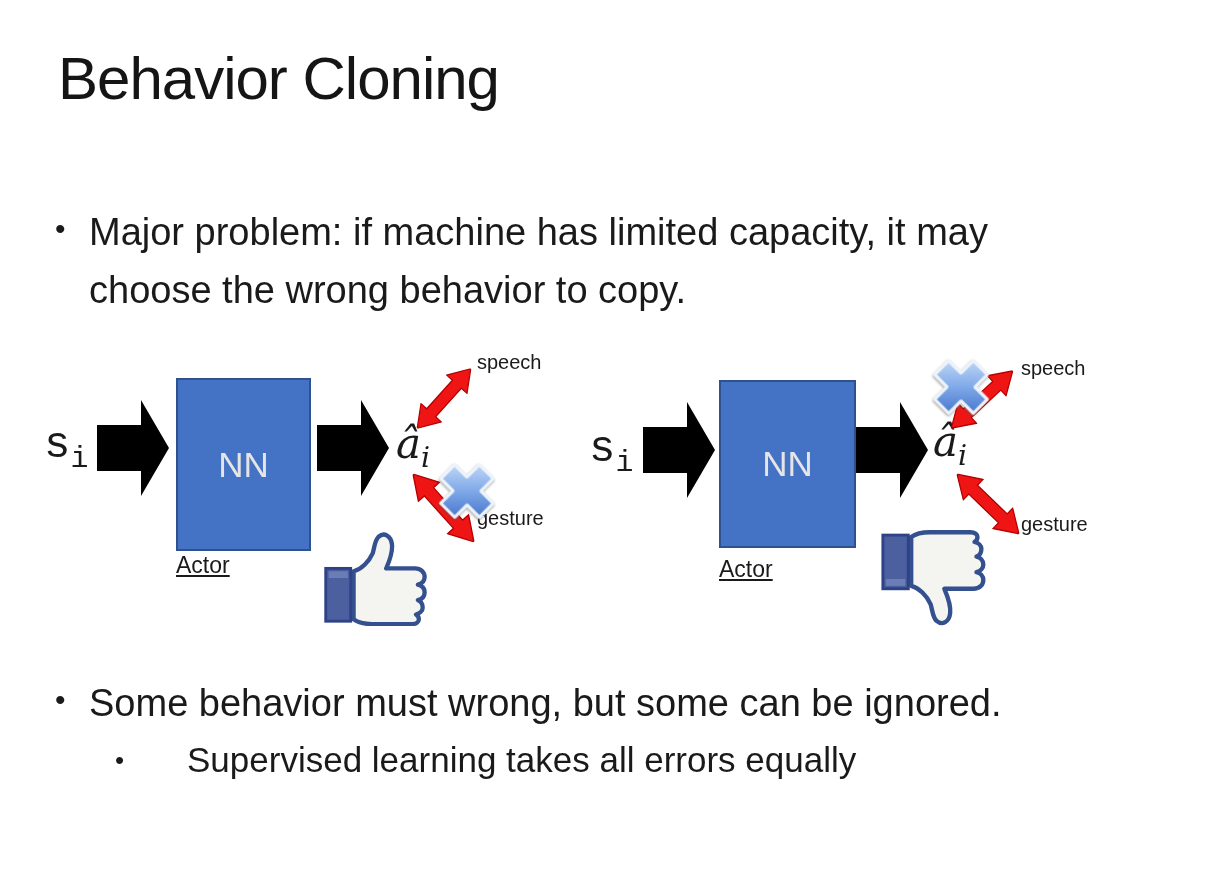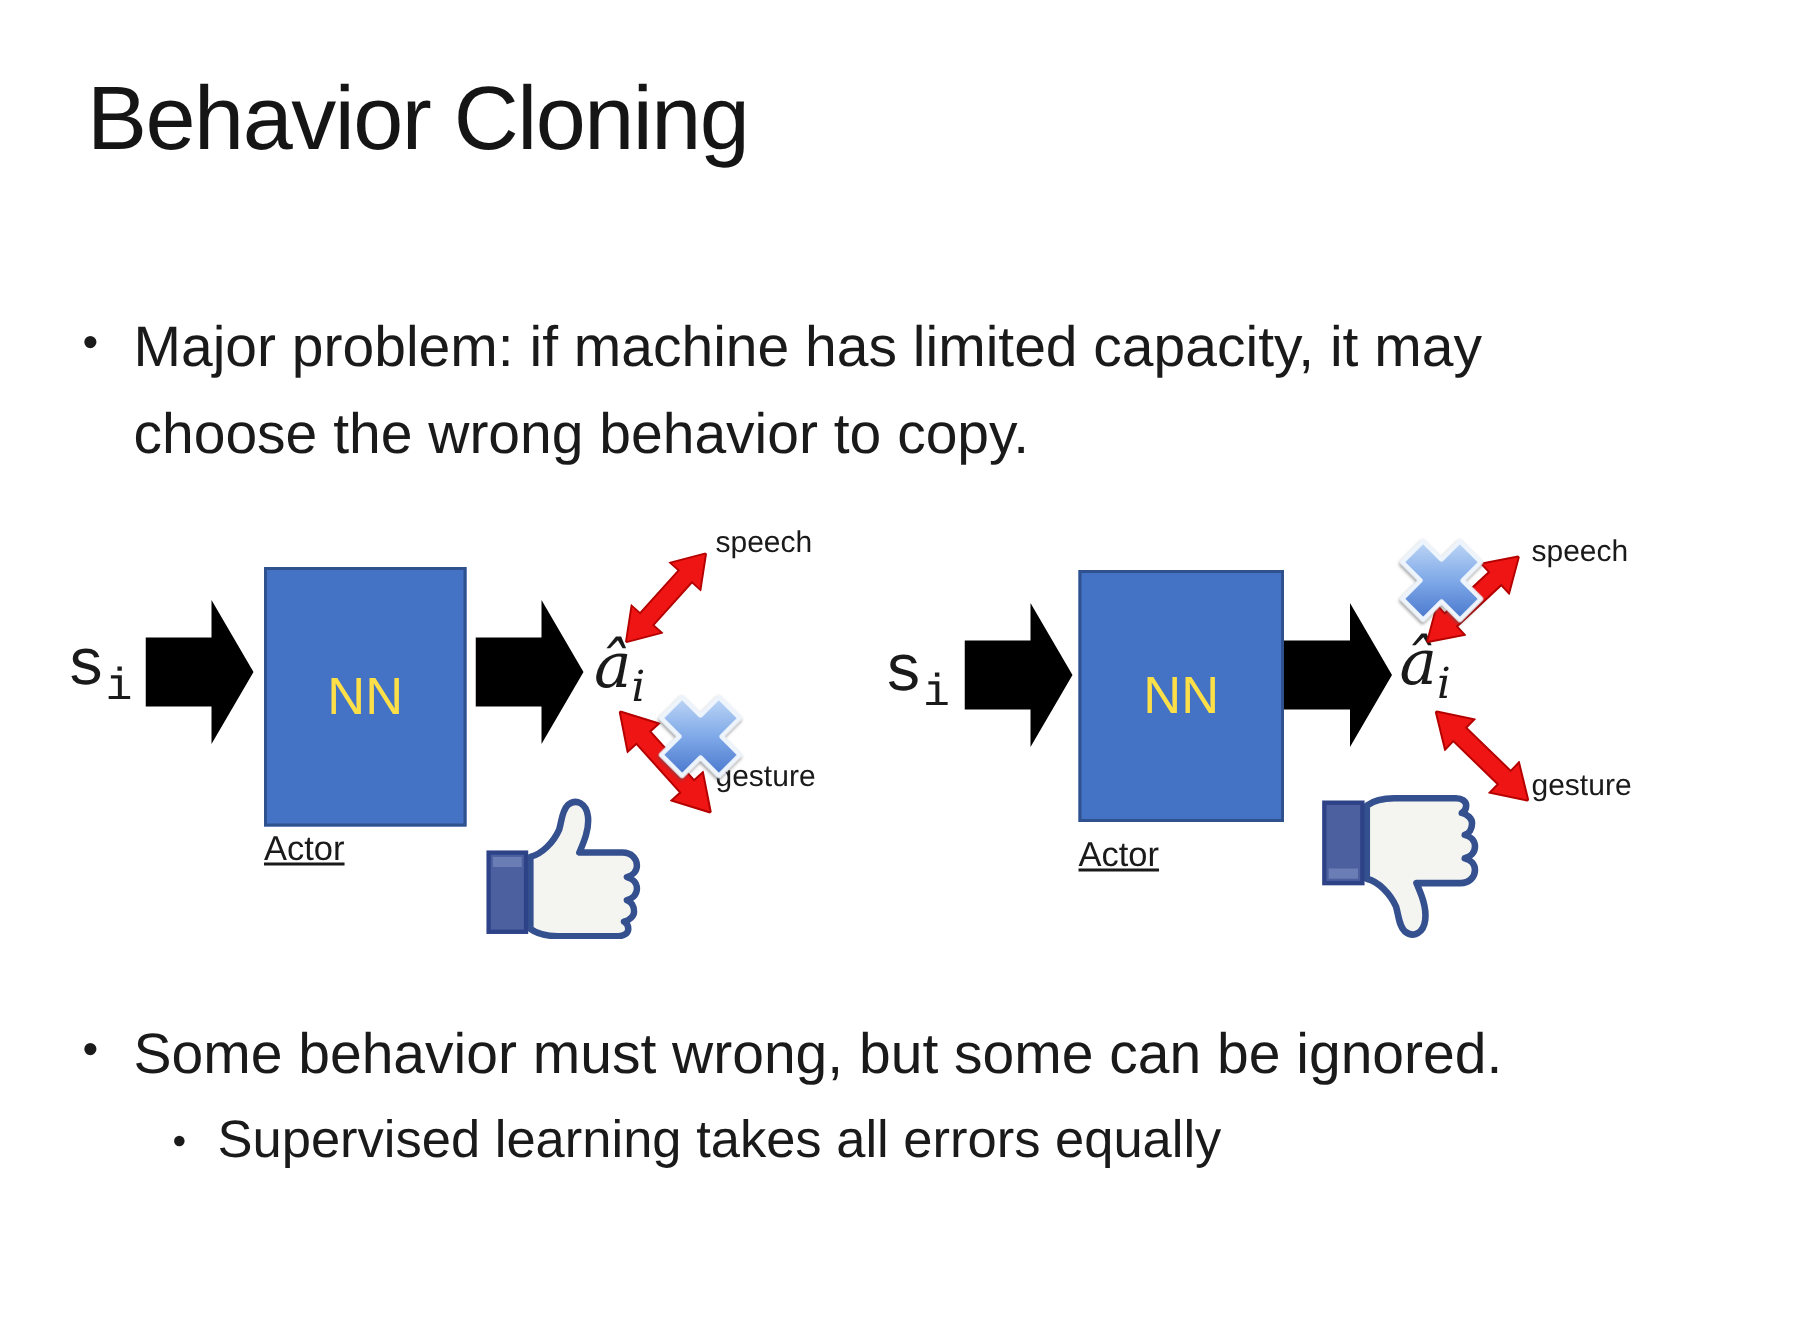--- a/index.html
+++ b/index.html
@@ -9,31 +9,31 @@
   }
   .abs{position:absolute;}
   .title{
     left:58px;top:44px;font-size:60px;letter-spacing:-1px;font-weight:400;
     color:#151515;white-space:nowrap;
   }
   .bullet-row{display:flex;align-items:flex-start;}
   .bullet-dot{flex:0 0 34px;font-size:30px;line-height:52px;}
   .bullet-dot.sm{flex:0 0 30px;font-size:26px;line-height:48px;}
   .bullet-text{font-size:38px;line-height:58px;}
-  .bullet-text.sm{font-size:35px;line-height:48px;}
+  .bullet-text.sm{font-size:35px;line-height:48px;margin-left:42px;}
   .b1{left:55px;top:203px;width:1030px;}
   .b2{left:55px;top:674px;width:1120px;}
   .b3{left:115px;top:736px;width:1000px;}
 
   
   .si{font-size:44px;font-family:Liberation Mono, monospace;}
   .si sub,.ahat sub{font-size:68%;}
   .nn-box{
     background:#4472c4;border:2px solid #2f528f;display:flex;
-    align-items:center;justify-content:center;color:#fde047;font-size:35px;
+    align-items:center;justify-content:center;color:#e5e5e5;font-size:35px;
   }
   .actor{font-size:23px;text-align:left;text-decoration:underline;}
   .ahat{font-family:"DejaVu Serif", serif;font-style:italic;font-size:42px;}
   .block-arrow{display:block;}
   .red-arrow{transform-origin:50% 50%;}
   .red-arrow svg{display:block;width:100%;height:100%;}
   .xmark svg, .thumb svg{display:block;width:100%;height:100%;}
   .thumb.down svg{transform:scaleY(-1);}
   .label{font-size:20px;white-space:nowrap;}
   .crop-bar{background:#121212;}

